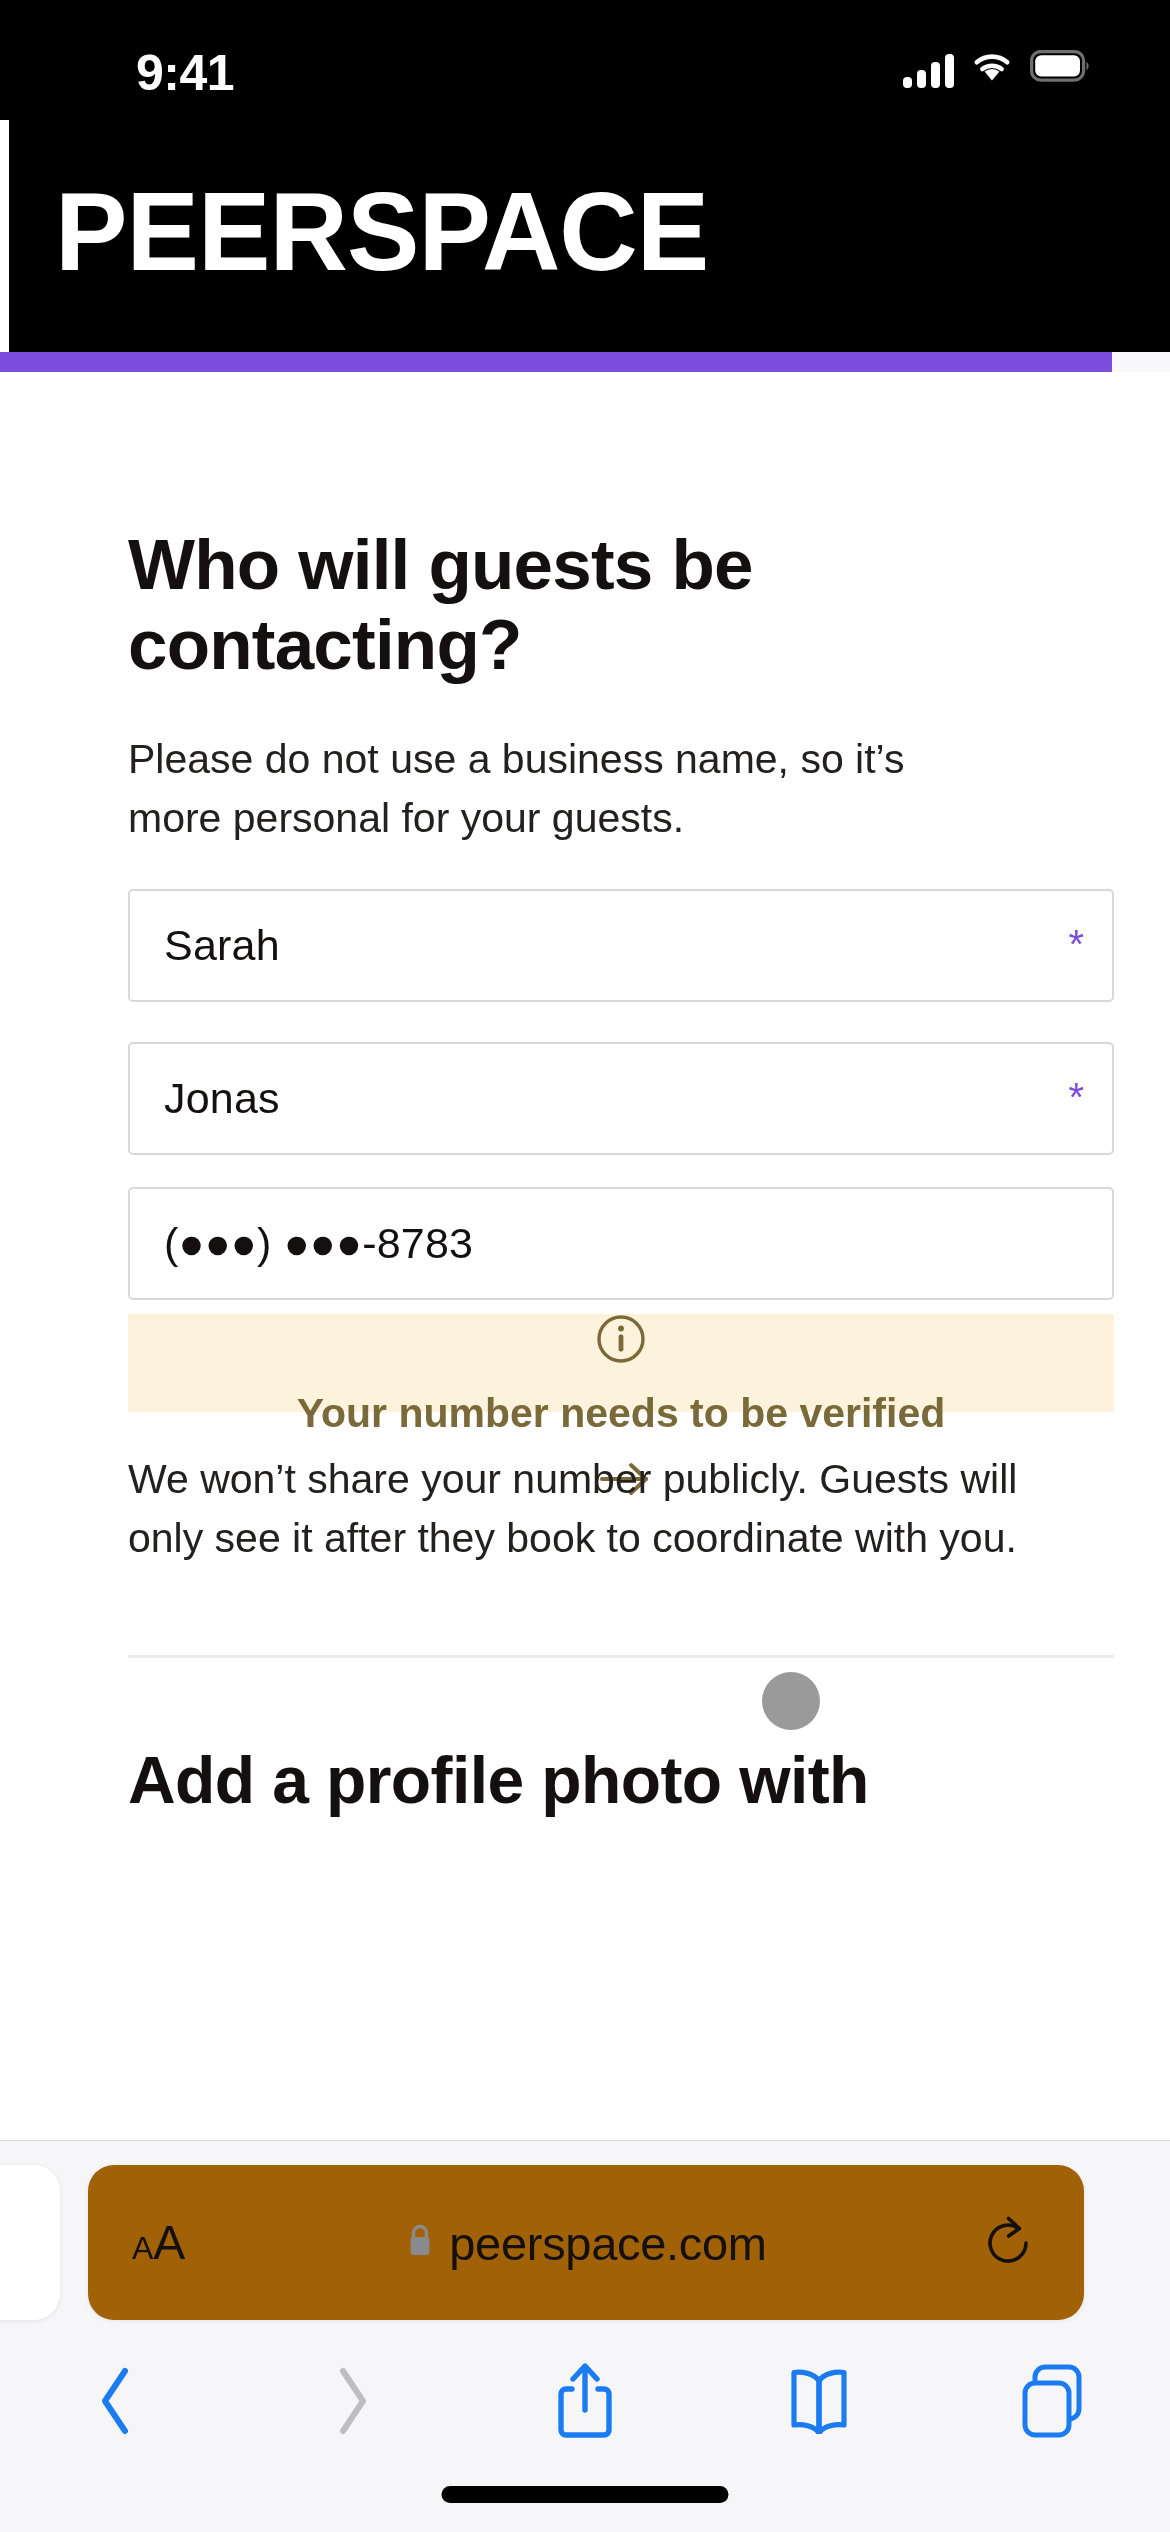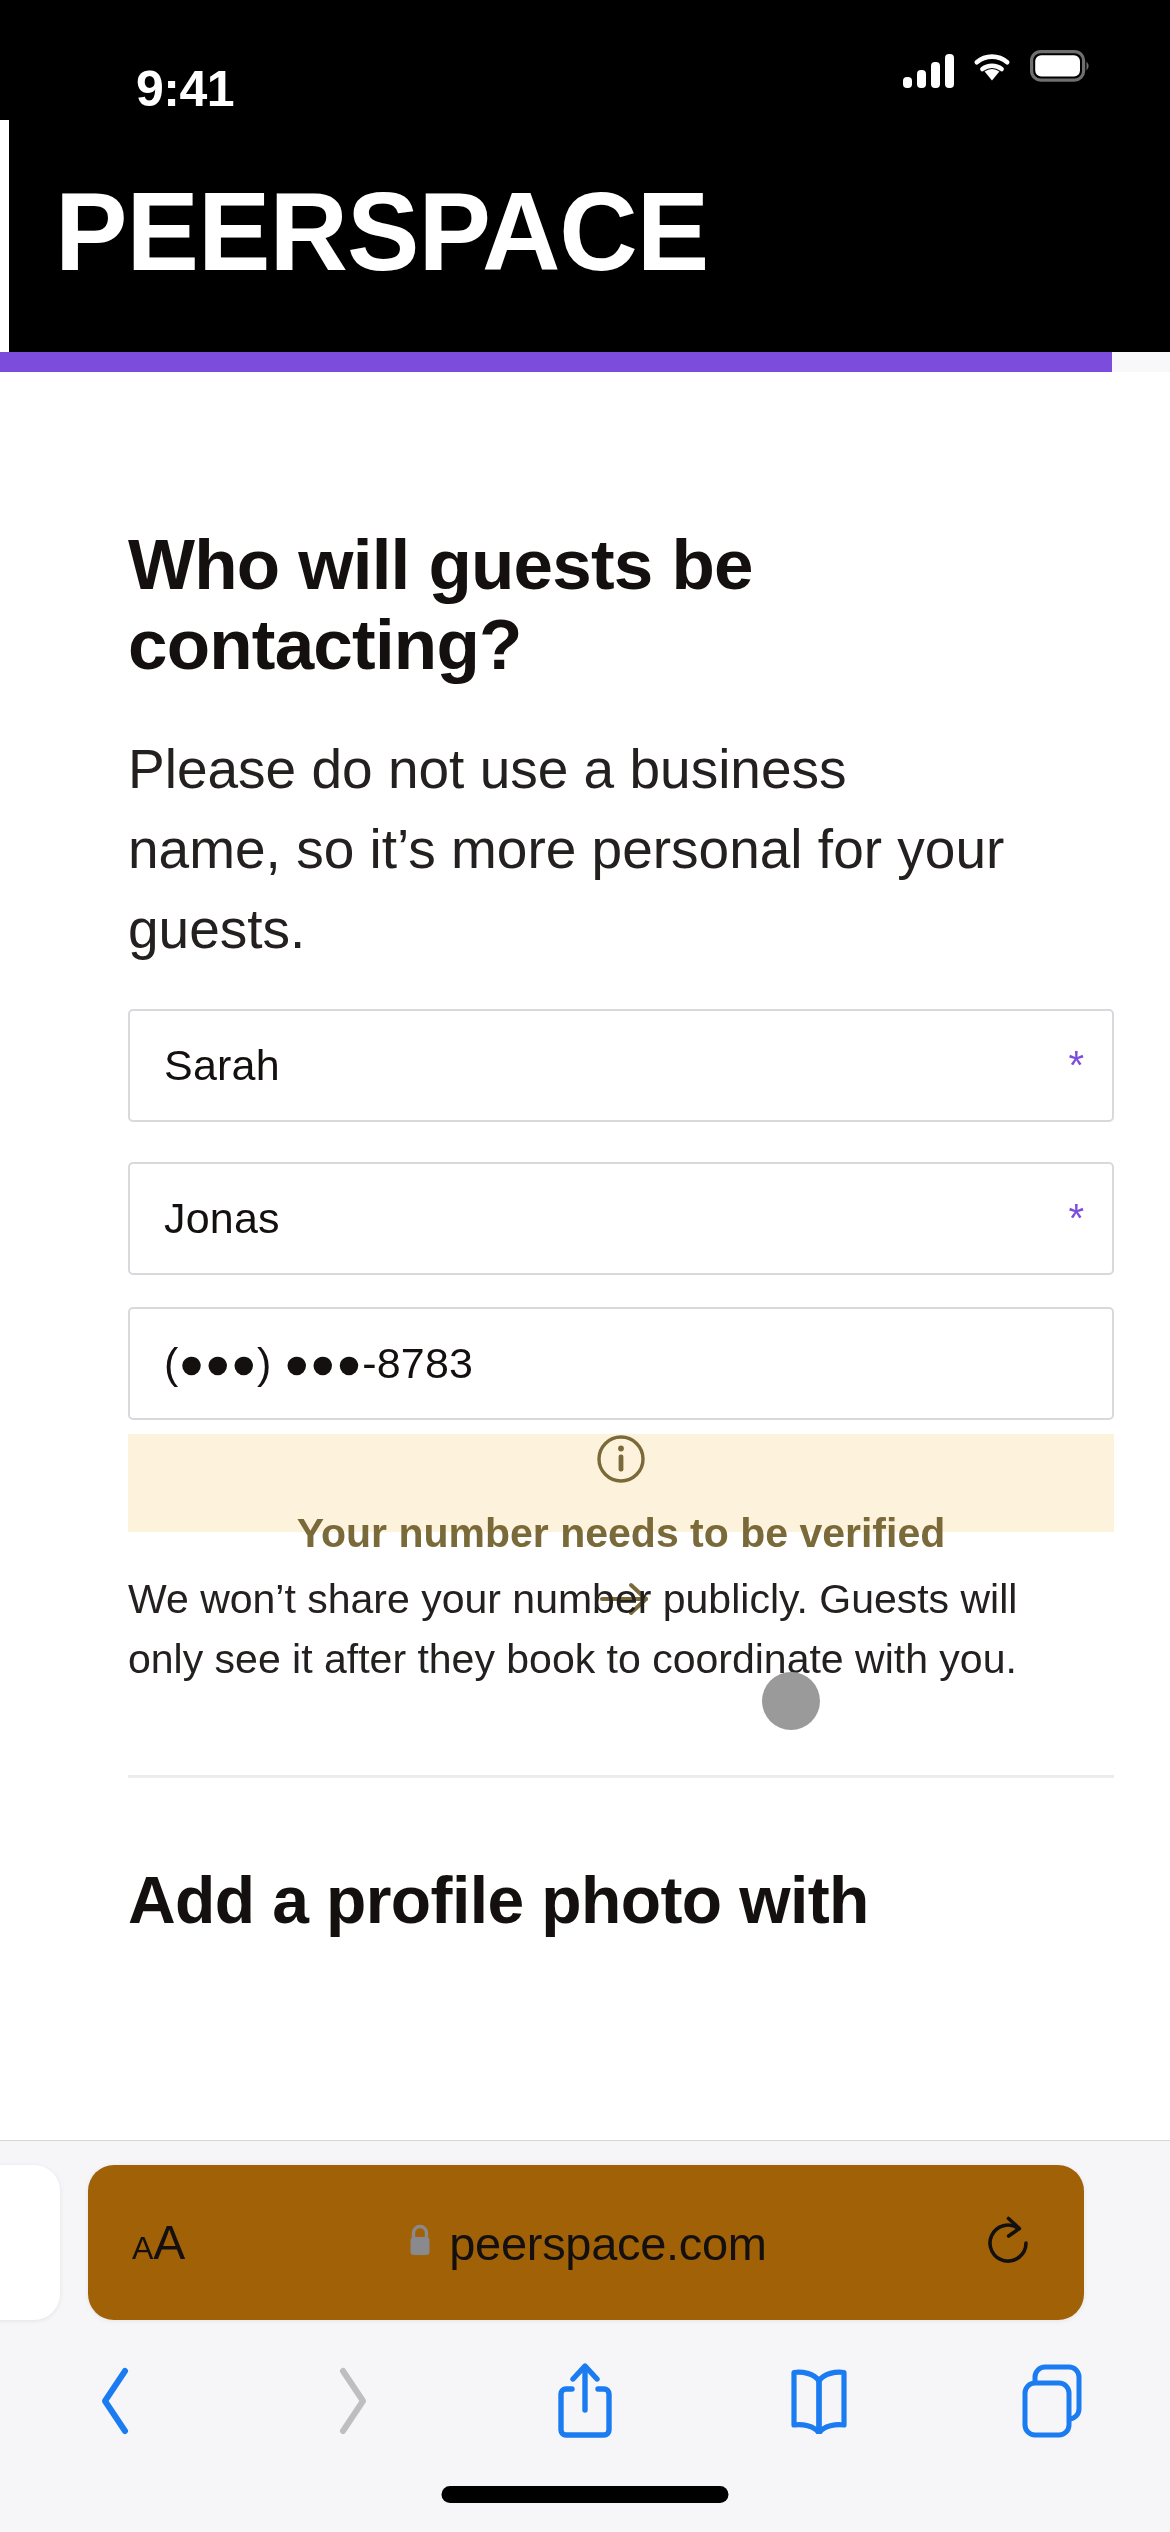--- a/index.html
+++ b/index.html
@@ -25,21 +25,21 @@
     position: absolute;
     top: 0; left: 0;
     width: 1170px;
     height: 120px;
     background: #000000;
     z-index: 20;
   }
   #status-time {
     position: absolute;
     left: 136px;
-    top: 60px;
+    top: 44px;
     font-size: 50px;
     font-weight: 600;
     color: #ffffff;
     letter-spacing: -0.5px;
     font-family: "Liberation Sans", sans-serif;
   }
   #status-icons {
     position: absolute;
     right: 78px;
     top: 50px;
@@ -128,21 +128,21 @@
     line-height: 1.12;
     font-weight: 700;
     color: #14100f;
     letter-spacing: -0.8px;
     max-width: 760px;
   }
 
   p.page-sub {
     margin-top: 46px;
     font-family: "Liberation Sans Narrow", "Liberation Sans", sans-serif;
-    font-size: 55px;
+    font-size: 41px;
     line-height: 1.45;
     color: #242020;
     max-width: 880px;
     font-weight: 400;
   }
 
   
   .field {
     position: relative;
     margin-top: 40px;

